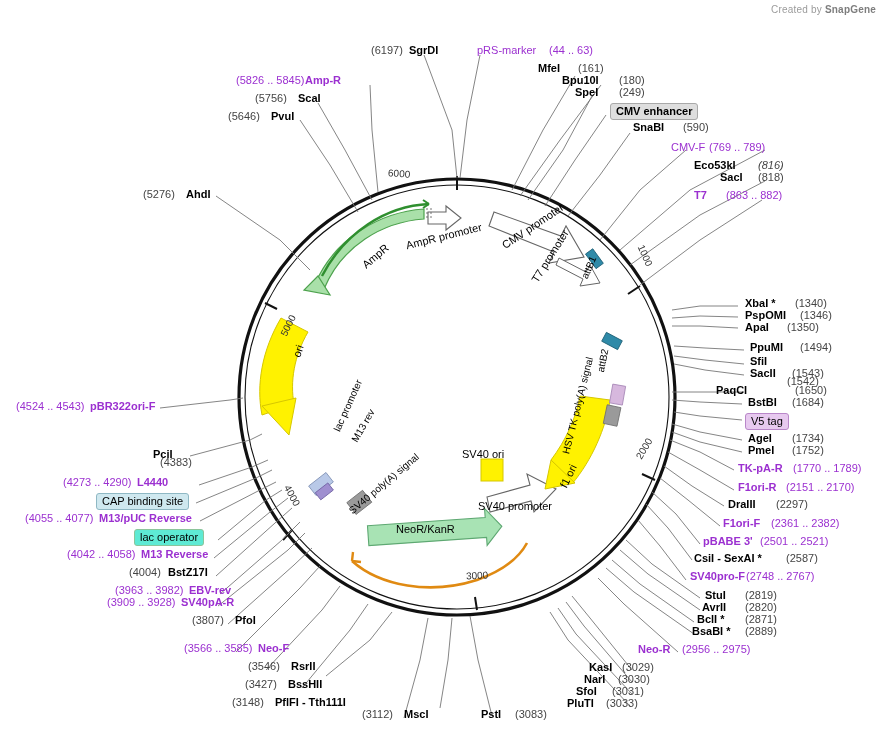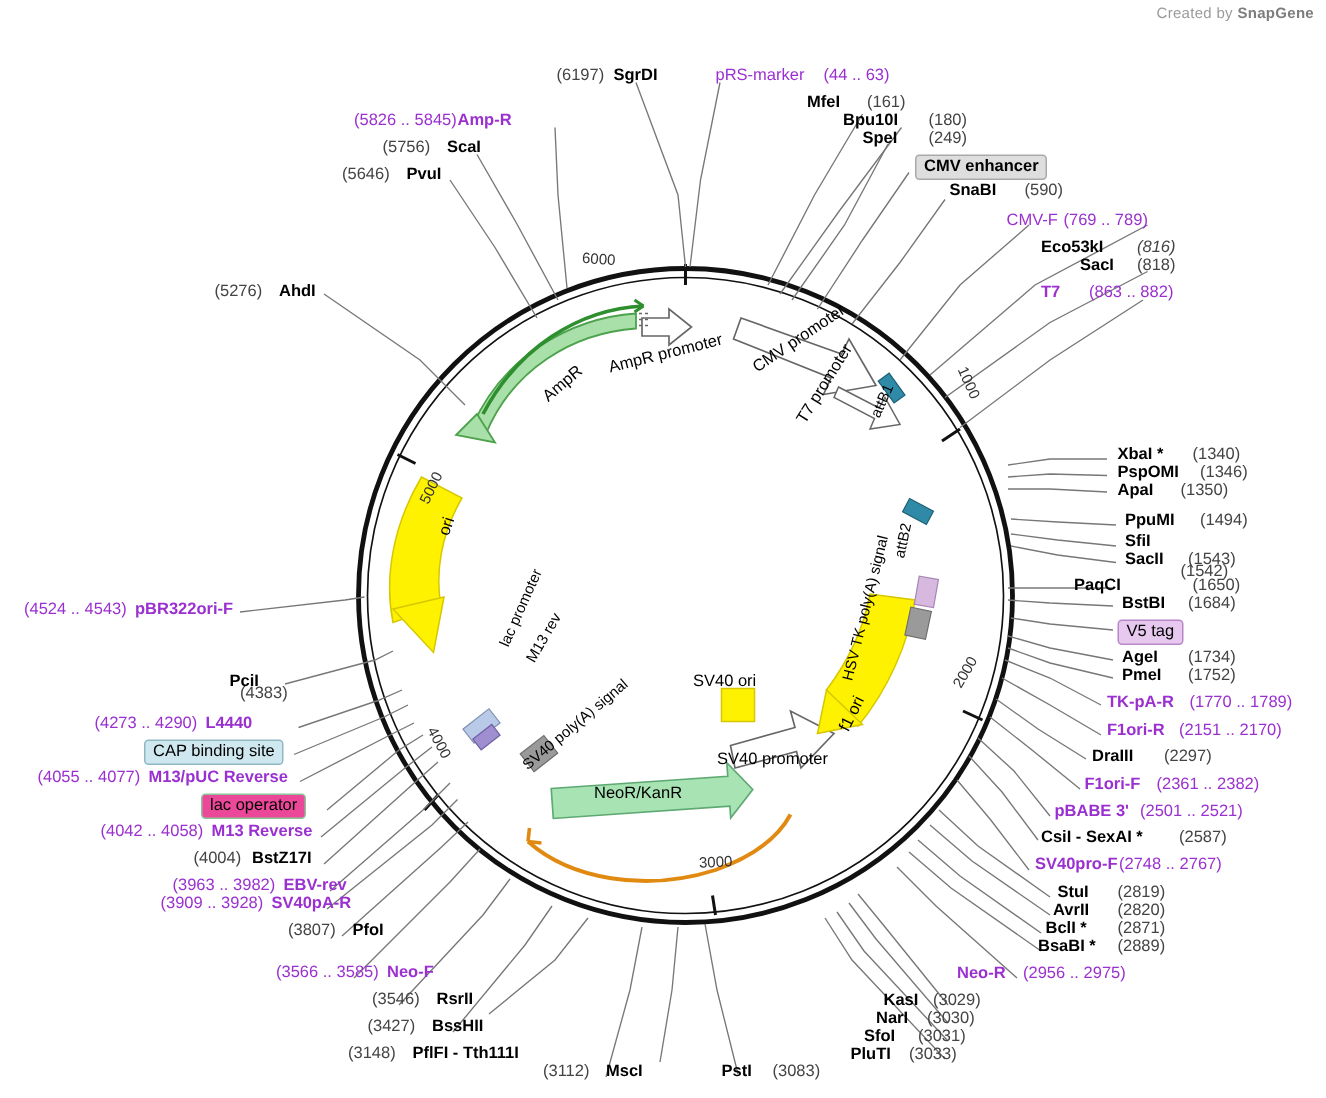--- a/index.html
+++ b/index.html
@@ -68,21 +68,21 @@
     border: 1px solid #a9a9a9;
     color: #000;
     font-weight: bold;
   }
   .tag-cap {
     background: #cfe8ef;
     border: 1px solid #8fb8c4;
     color: #000;
   }
   .tag-lacop {
-    background: #ec4899;
+    background: #5eead4;
     border: 1px solid #8cc49a;
     color: #000;
   }
   .plasmid-name {
     position: absolute;
     text-align: center;
     font-size: 12px;
     font-weight: bold;
     color: #000;
     line-height: 14px;

